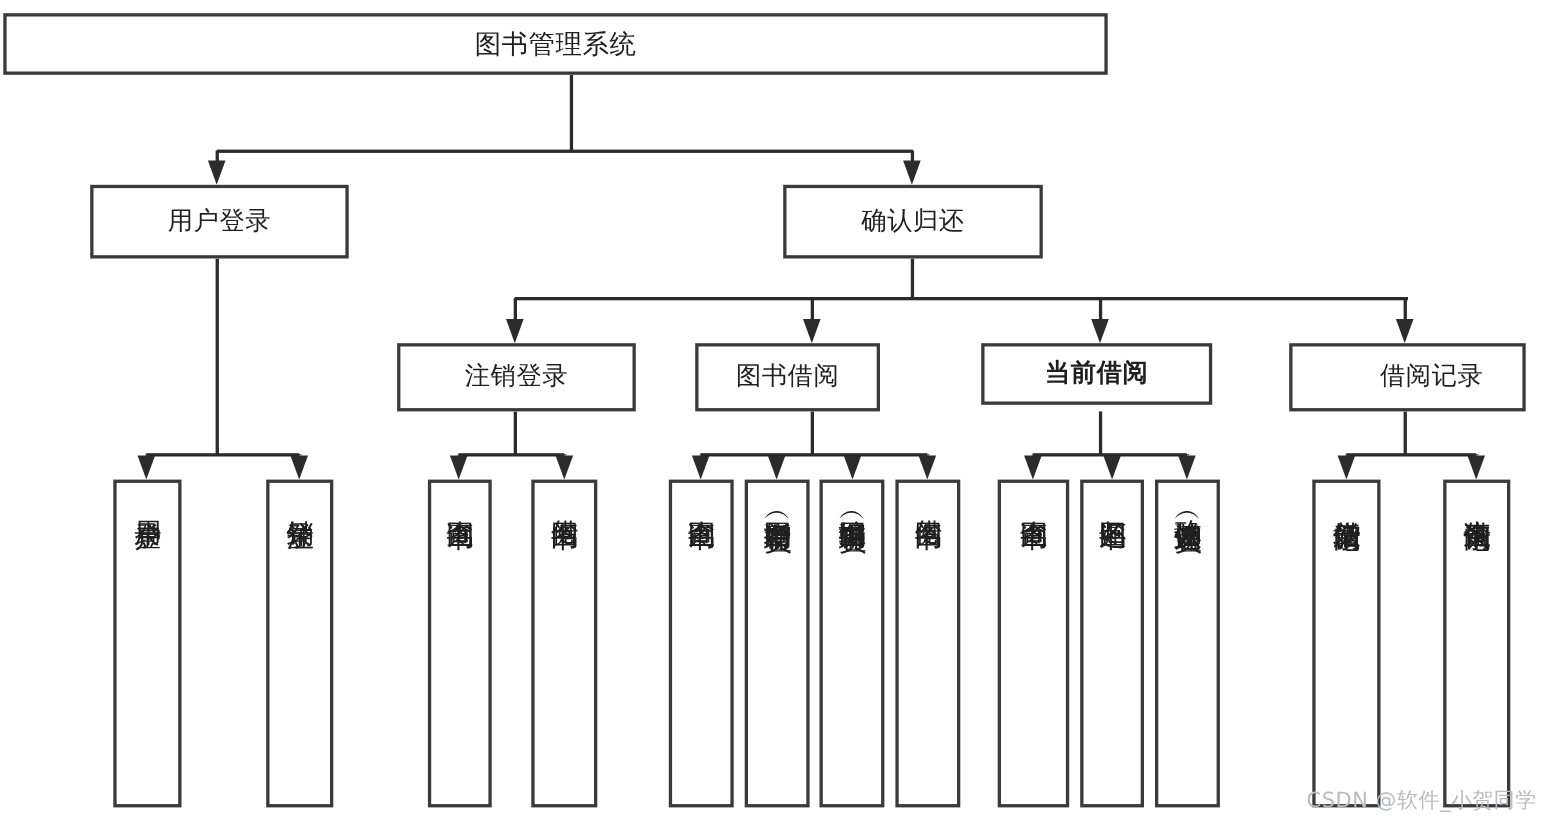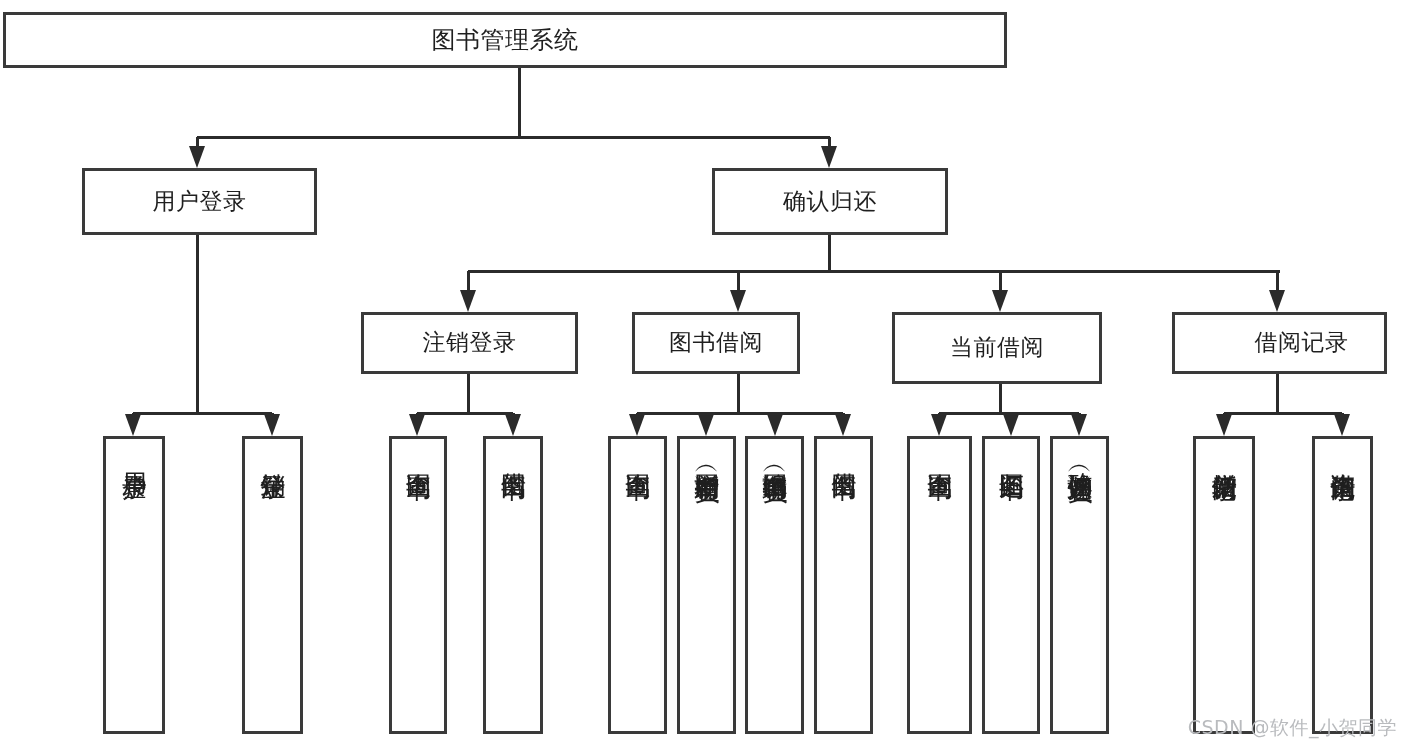--- a/index.html
+++ b/index.html
@@ -154,21 +154,21 @@
       </div>
       <div class="node h" style="left: 712px; top: 168px; width: 236px; height: 67px;">
         <span class="label">确认归还</span>
       </div>
       <div class="node h" style="left: 361px; top: 312px; width: 217px; height: 62px;">
         <span class="label">注销登录</span>
       </div>
       <div class="node h" style="left: 632px; top: 312px; width: 168px; height: 62px;">
         <span class="label">图书借阅</span>
       </div>
-      <div class="node h" style="left: 892px; top: 312px; width: 210px; height: 72px;">
+      <div class="node h" style="left: 892px; top: 312px; width: 210px; height: 56px; font-weight: bold;">
         <span class="label">当前借阅</span>
       </div>
       <div class="node h" style="left: 1172px; top: 312px; width: 215px; height: 62px; padding-left: 44px;">
         <span class="label">借阅记录</span>
       </div>
       <div class="node v" style="left: 103px; top: 436px; width: 62px; height: 298px;">
         <span class="label">用户登录</span>
       </div>
       <div class="node v" style="left: 242px; top: 436px; width: 61px; height: 298px;">
         <span class="label">注销登录</span>

